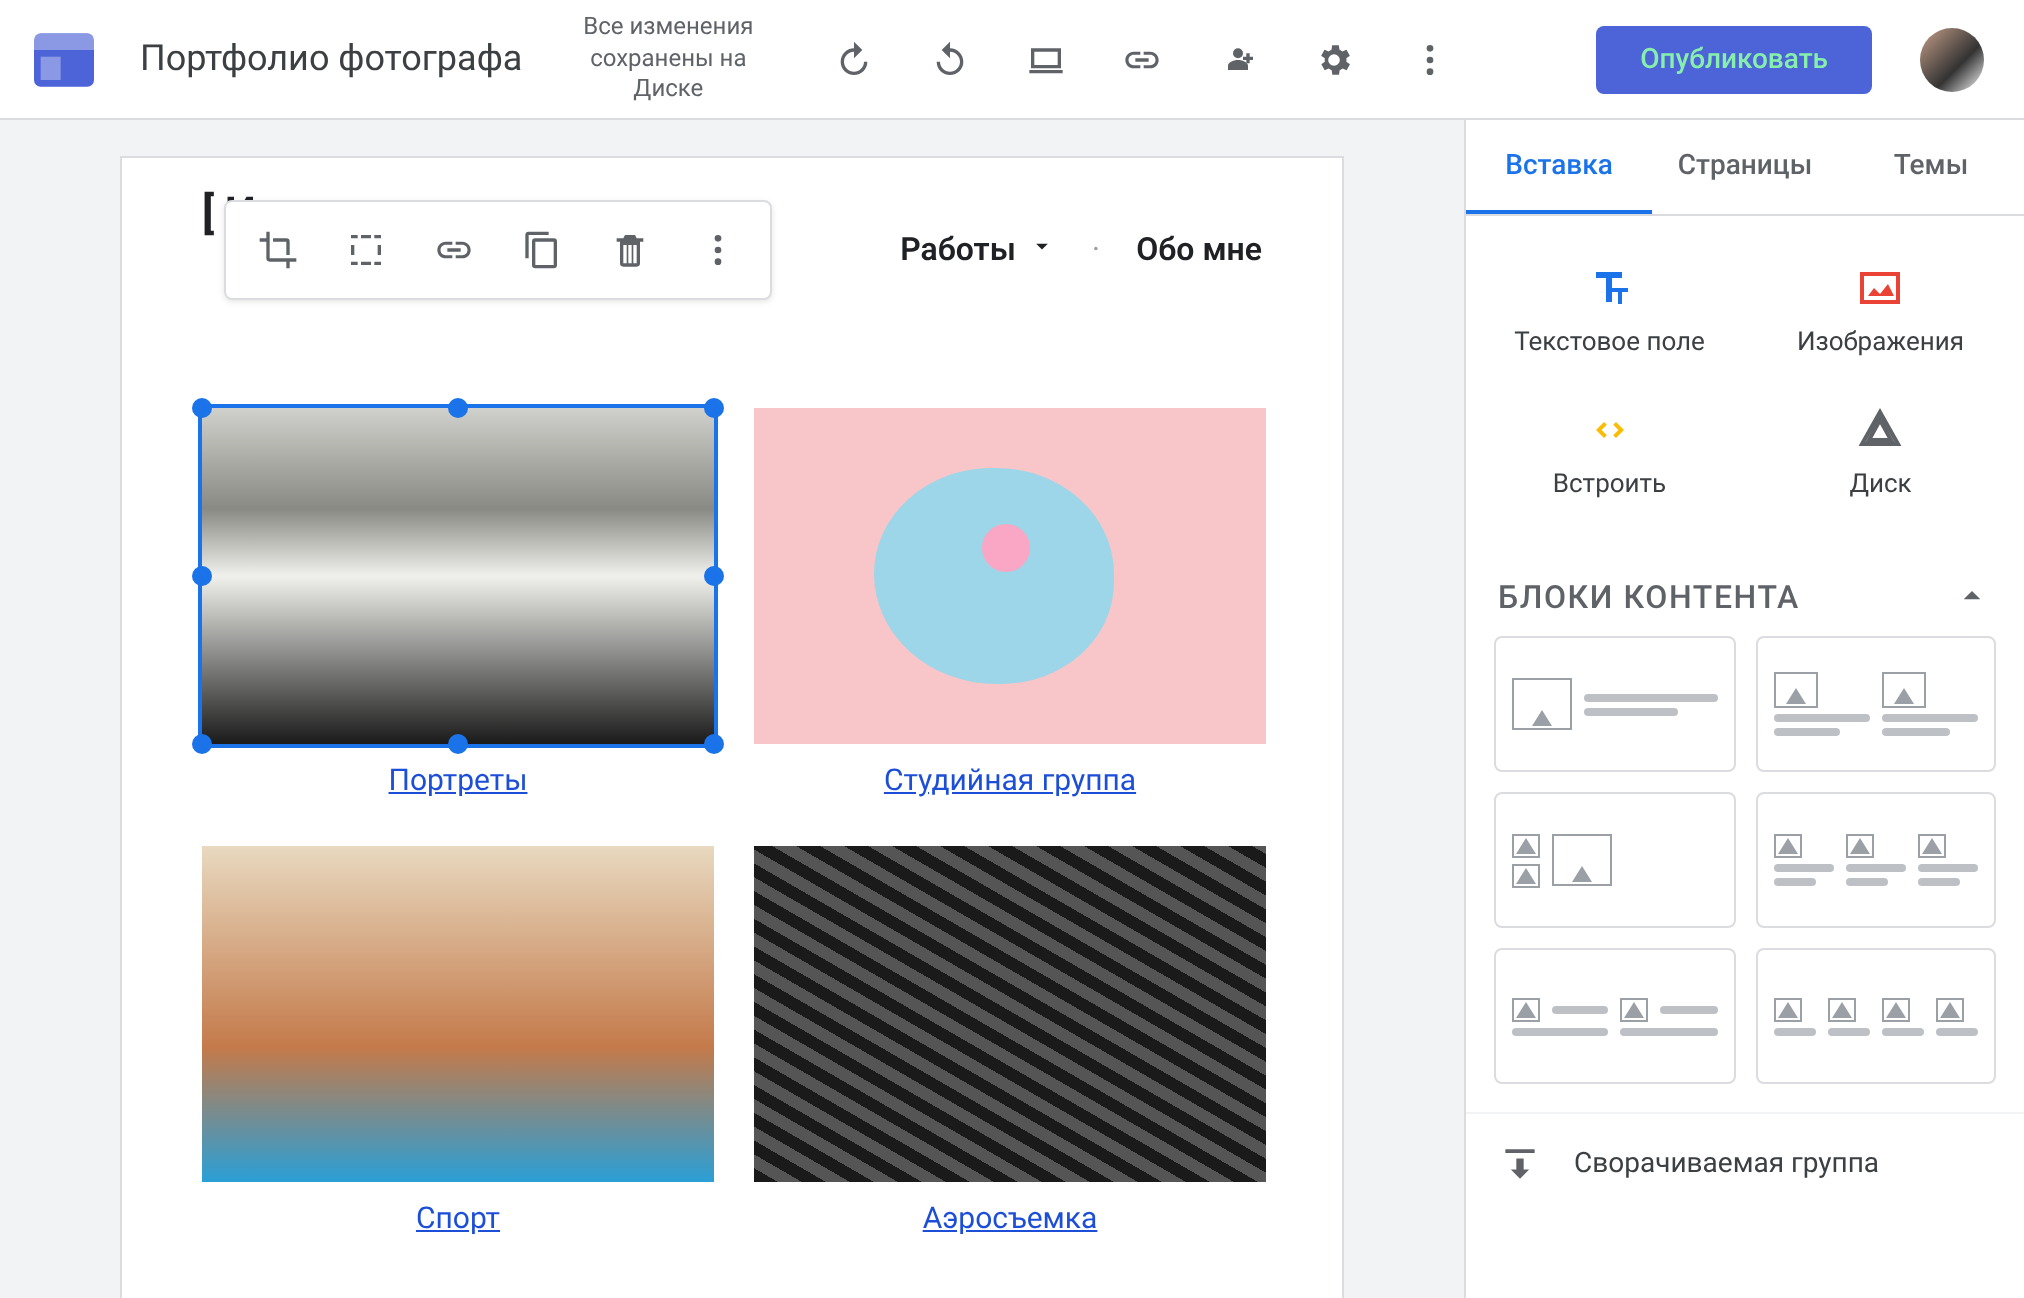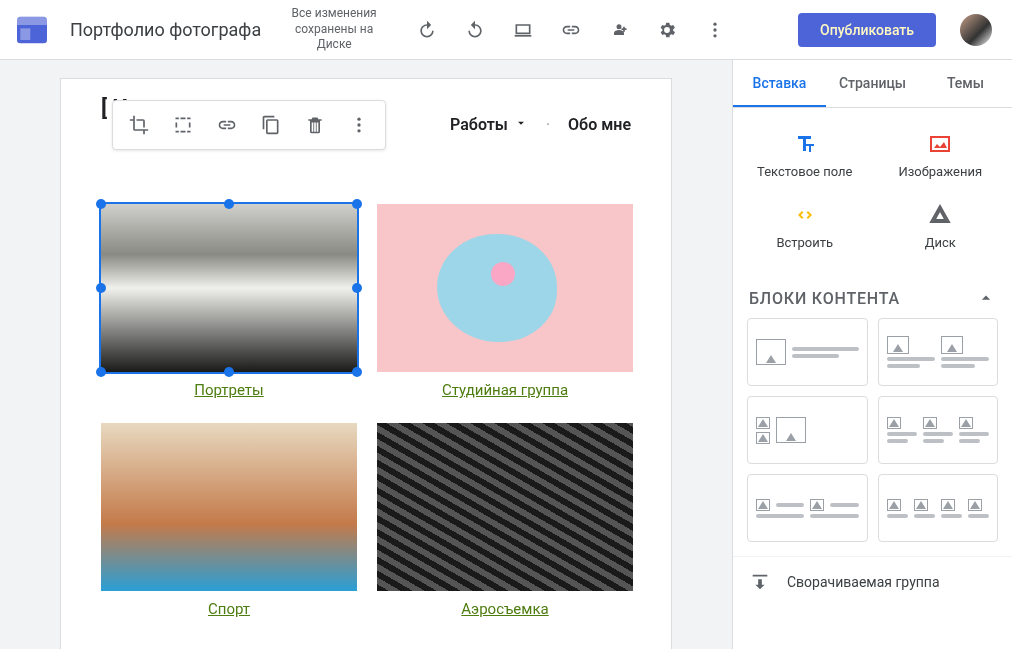--- a/index.html
+++ b/index.html
@@ -7,41 +7,41 @@
 
 .topbar { display: flex; align-items: center; height: 60px; border-bottom: 1px solid #dadce0; padding: 0 12px; gap: 8px; }
 .app-icon { width: 40px; height: 40px; display: flex; align-items: center; justify-content: center; }
 .app-icon svg { fill: #4d63d8; }
 .title { font-size: 18px; color: #3c4043; margin-left: 10px; margin-right: 20px; }
 .save-status { font-size: 12px; color: #5f6368; text-align: center; line-height: 1.3; width: 90px; }
 .topbar-tools { display: flex; align-items: center; gap: 8px; margin-left: 20px; }
 .tool-btn { width: 40px; height: 40px; border-radius: 50%; display: flex; align-items: center; justify-content: center; cursor: pointer; color: #5f6368; }
 .tool-btn svg { width: 20px; height: 20px; fill: #5f6368; }
 .spacer { flex: 1; }
-.publish-btn { background: #4d63d8; color: #fef9c3; border: none; padding: 9px 22px; border-radius: 4px; font-size: 14px; font-weight: 500; cursor: pointer; }
+.publish-btn { background: #4d63d8; color: #86efac; border: none; padding: 9px 22px; border-radius: 4px; font-size: 14px; font-weight: 500; cursor: pointer; }
 .avatar { width: 32px; height: 32px; border-radius: 50%; background: linear-gradient(135deg,#c7a08a 0%,#333 60%,#fff 100%); margin-left: 16px; margin-right: 8px; }
 
 .main-body { display: flex; height: calc(649px - 60px); }
 .canvas-area { flex: 1; background: #f1f3f4; overflow: auto; padding: 18px 0 0 0; }
 .page { background: #fff; margin: 0 60px; border: 1px solid #dadce0; min-height: 100%; position: relative; }
 
 .page-header { position: relative; padding: 16px 40px 0 40px; }
 .site-title { font-size: 22px; font-weight: 700; color: #202124; }
 .nav { position: absolute; right: 40px; top: 36px; display: flex; gap: 18px; align-items: center; font-size: 16px; font-weight: 600; color: #202124; }
 .nav-item.active svg { width: 14px; height: 14px; margin-left: 2px; }
 .nav-sep { color: #9aa0a6; font-weight: 400; }
 
 .float-toolbar { position: absolute; top: 100px; left: 112px; background: #fff; border: 1px solid #dadce0; border-radius: 4px; box-shadow: 0 1px 3px rgba(0,0,0,0.1); display: flex; align-items: center; padding: 4px 6px; gap: 4px; z-index: 10; }
 .float-toolbar .ft { width: 40px; height: 40px; display: flex; align-items: center; justify-content: center; cursor: pointer; border-radius: 4px; color: #5f6368; }
 .float-toolbar .ft svg { width: 20px; height: 20px; fill: #5f6368; }
 
 .gallery { display: grid; grid-template-columns: 1fr 1fr; gap: 24px 20px; padding: 84px 40px 40px 40px; }
 .gal-item { text-align: center; position: relative; }
 .gal-img { width: 256px; height: 168px; background: #ccc; display: block; margin-bottom: 8px; }
-.gal-caption { font-size: 15px; color: #4d7c0f; text-decoration: underline; }
+.gal-caption { font-size: 15px; color: #1d4ed8; text-decoration: underline; }
 
 .selected-frame { position: absolute; top: -2px; left: -2px; right: -2px; height: 172px; border: 2px solid #1a73e8; pointer-events: none; }
 .sel-handle { position: absolute; width: 10px; height: 10px; background: #1a73e8; border-radius: 50%; }
 .h-tl { top: -5px; left: -5px; } .h-tr { top: -5px; right: -5px; }
 .h-bl { bottom: -5px; left: -5px; } .h-br { bottom: -5px; right: -5px; }
 .h-tm { top: -5px; left: 50%; margin-left: -5px; } .h-bm { bottom: -5px; left: 50%; margin-left: -5px; }
 .h-ml { top: 50%; left: -5px; margin-top: -5px; } .h-mr { top: 50%; right: -5px; margin-top: -5px; }
 
 
 .img-portrait { background: linear-gradient(180deg,#d0d0cc 0%,#8a8a84 30%,#f0f0ec 50%,#1a1a1a 100%); }

